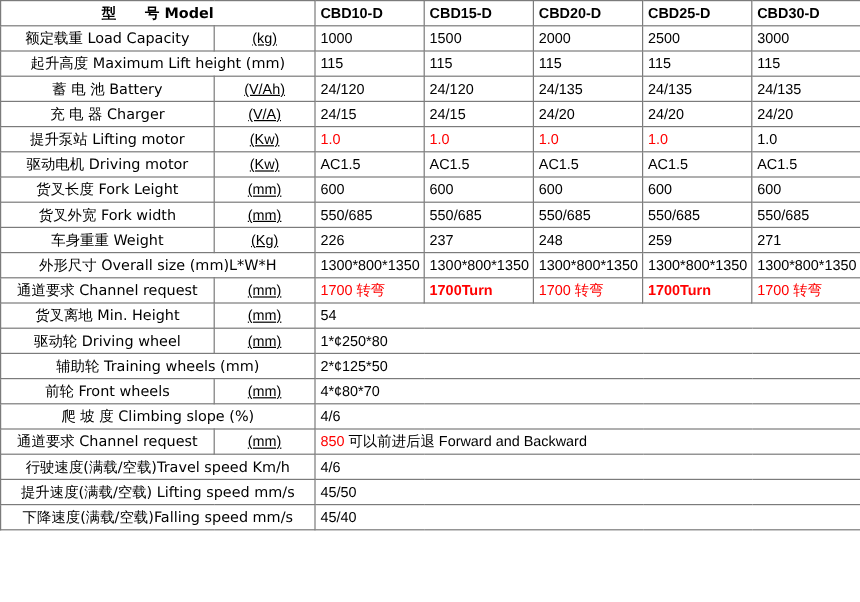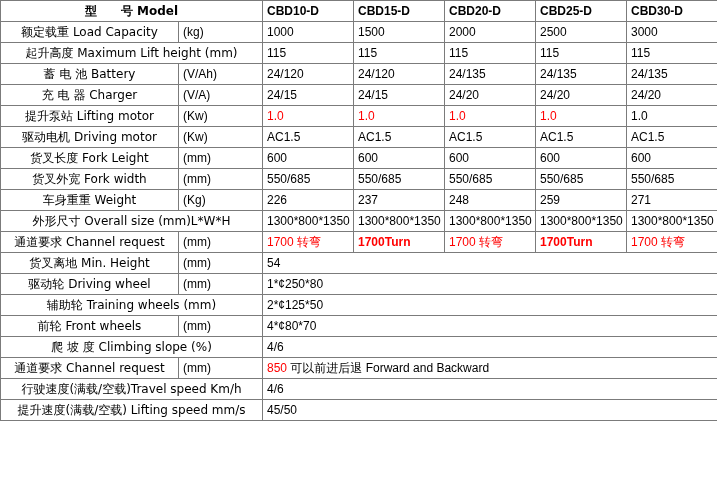--- a/index.html
+++ b/index.html
@@ -33,20 +33,22 @@
   }
   
   col.c-label { width: 178px; }
   col.c-unit  { width: 84px; }
   col.c-model { width: 91px; }
 
   td.label-cell {
     padding-left: 3px;
   }
   td.unit-cell {
+    text-align: center;
+    text-decoration: underline;
   }
   td.val {
     padding-left: 5px;
   }
   .hdr-model {
     font-weight: bold;
   }
   .bold { font-weight: bold; }
   .red { color: #ff0000; }
   .small { font-size: 9px; text-align: center; }
@@ -203,14 +205,18 @@
         <td colspan="5" class="span-cell"><span class="red">850</span> 可以前进后退 Forward and Backward</td>
       </tr>
       <tr>
         <td class="label-cell ch" colspan="2">行驶速度(满载/空载)Travel speed  Km/h</td>
         <td colspan="5" class="span-cell">4/6</td>
       </tr>
       <tr>
         <td class="label-cell ch" colspan="2">提升速度(满载/空载) Lifting speed mm/s</td>
         <td colspan="5" class="span-cell">45/50</td>
       </tr>
+      <tr>
+        <td class="label-cell ch" colspan="2">下降速度(满载/空载)Falling speed mm/s</td>
+        <td colspan="5" class="span-cell">45/40</td>
+      </tr>
     </tbody>
 </table>
 
 </body></html>

